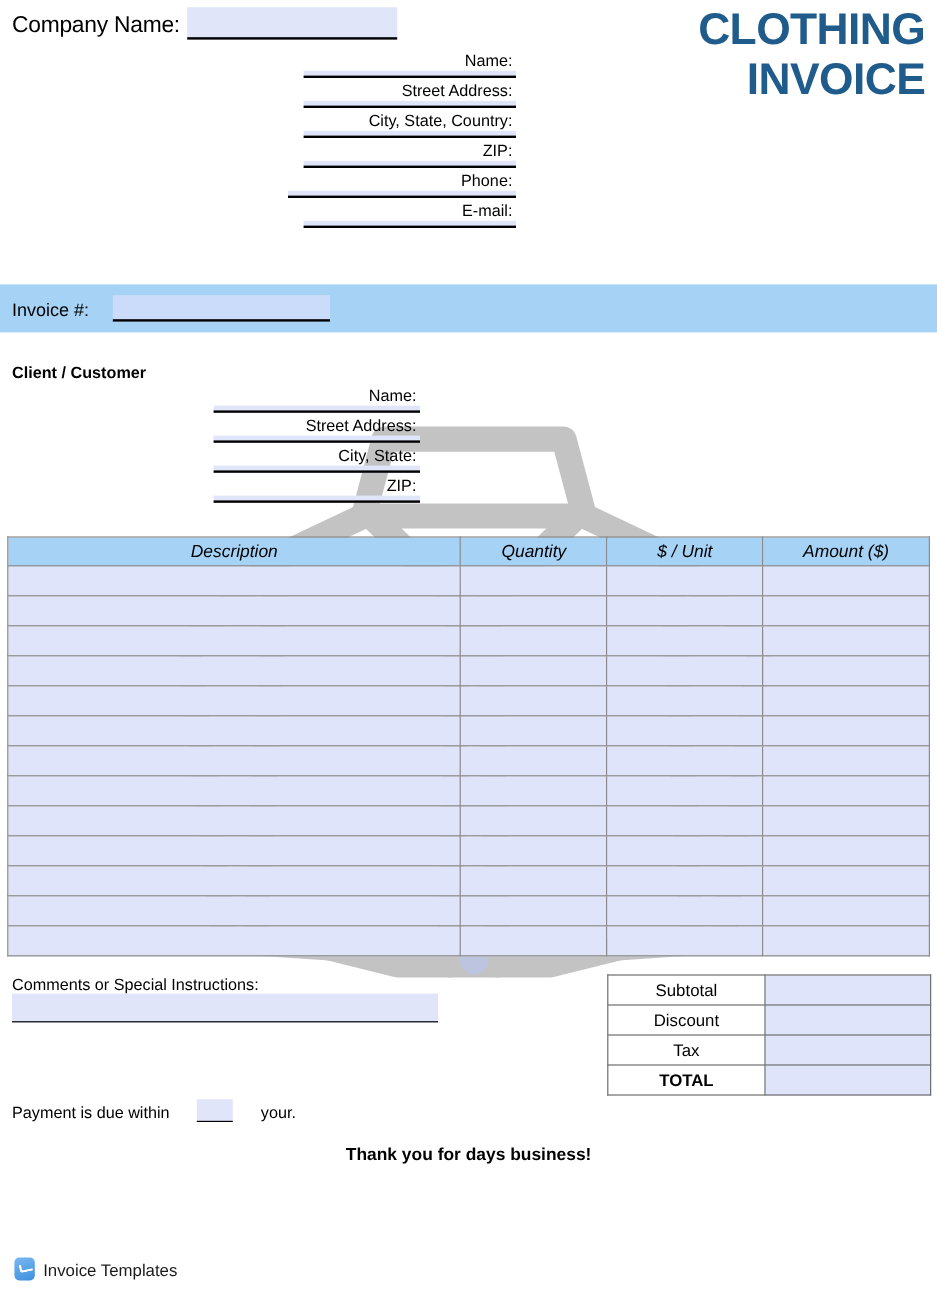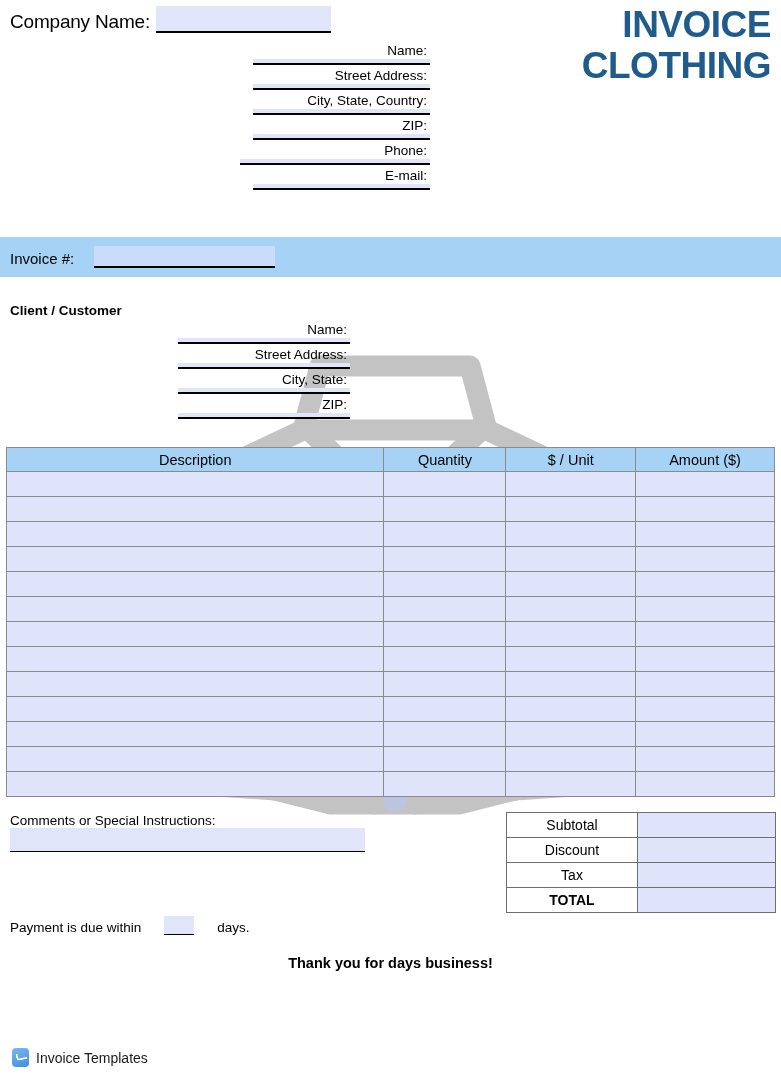--- a/index.html
+++ b/index.html
@@ -95,21 +95,21 @@
     font-size: 13.5px; font-weight: bold;
     margin-bottom: 4px;
   }
 
   
   #items-table {
     left: 6px; top: 447px;
     width: 769px;
     border-collapse: collapse;
   }
-  #items-table table { border-collapse: collapse; width: 769px; }
+  #items-table table { border-collapse: collapse; width: 769px; font-style: italic; }
   #items-table th {
     background: #A5D2F5;
     border: 1px solid #8A8A8A;
     font-size: 14.5px;
     font-weight: normal;
     height: 24px;
     text-align: center;
   }
   #items-table td {
     background: #DFE4FA;
@@ -234,22 +234,22 @@
   <g fill="#BDC4E0">
     <circle cx="260" cy="185" r="12"></circle>
     <circle cx="260" cy="253" r="12"></circle>
     <circle cx="260" cy="321" r="12"></circle>
     <circle cx="260" cy="389" r="12"></circle>
     <circle cx="260" cy="448" r="12"></circle>
   </g>
 </svg>
 
 <div class="layer" id="invoice-title">
+  <div>CLOTHING</div>
   <div>INVOICE</div>
-  <div>CLOTHING</div>
 </div>
 
 <div class="layer" id="company-block">
 
   <div class="co-title-row">
     <span class="co-title-label">Company Name:</span>
     <span class="field field-tall" style="width:175px;margin-left:6px;"></span>
   </div>
 
   <div class="form-row">
@@ -408,21 +408,21 @@
 </div>
 
 <div class="layer" id="comments-block">
   <div class="comments-label">Comments or Special Instructions:</div>
   <div id="comments-field"></div>
 </div>
 
 <div class="layer" id="payment-row">
   <span>Payment is due within</span>
   <span id="payment-days"></span>
-  <span>days.</span>
+  <span>your.</span>
 </div>
 
 <div class="layer" id="totals-table">
   <table>
       <tbody id="totals-tbody">
         <tr>
           <td class="tot-label">Subtotal</td>
           <td class="tot-value"></td>
         </tr>
         <tr>

